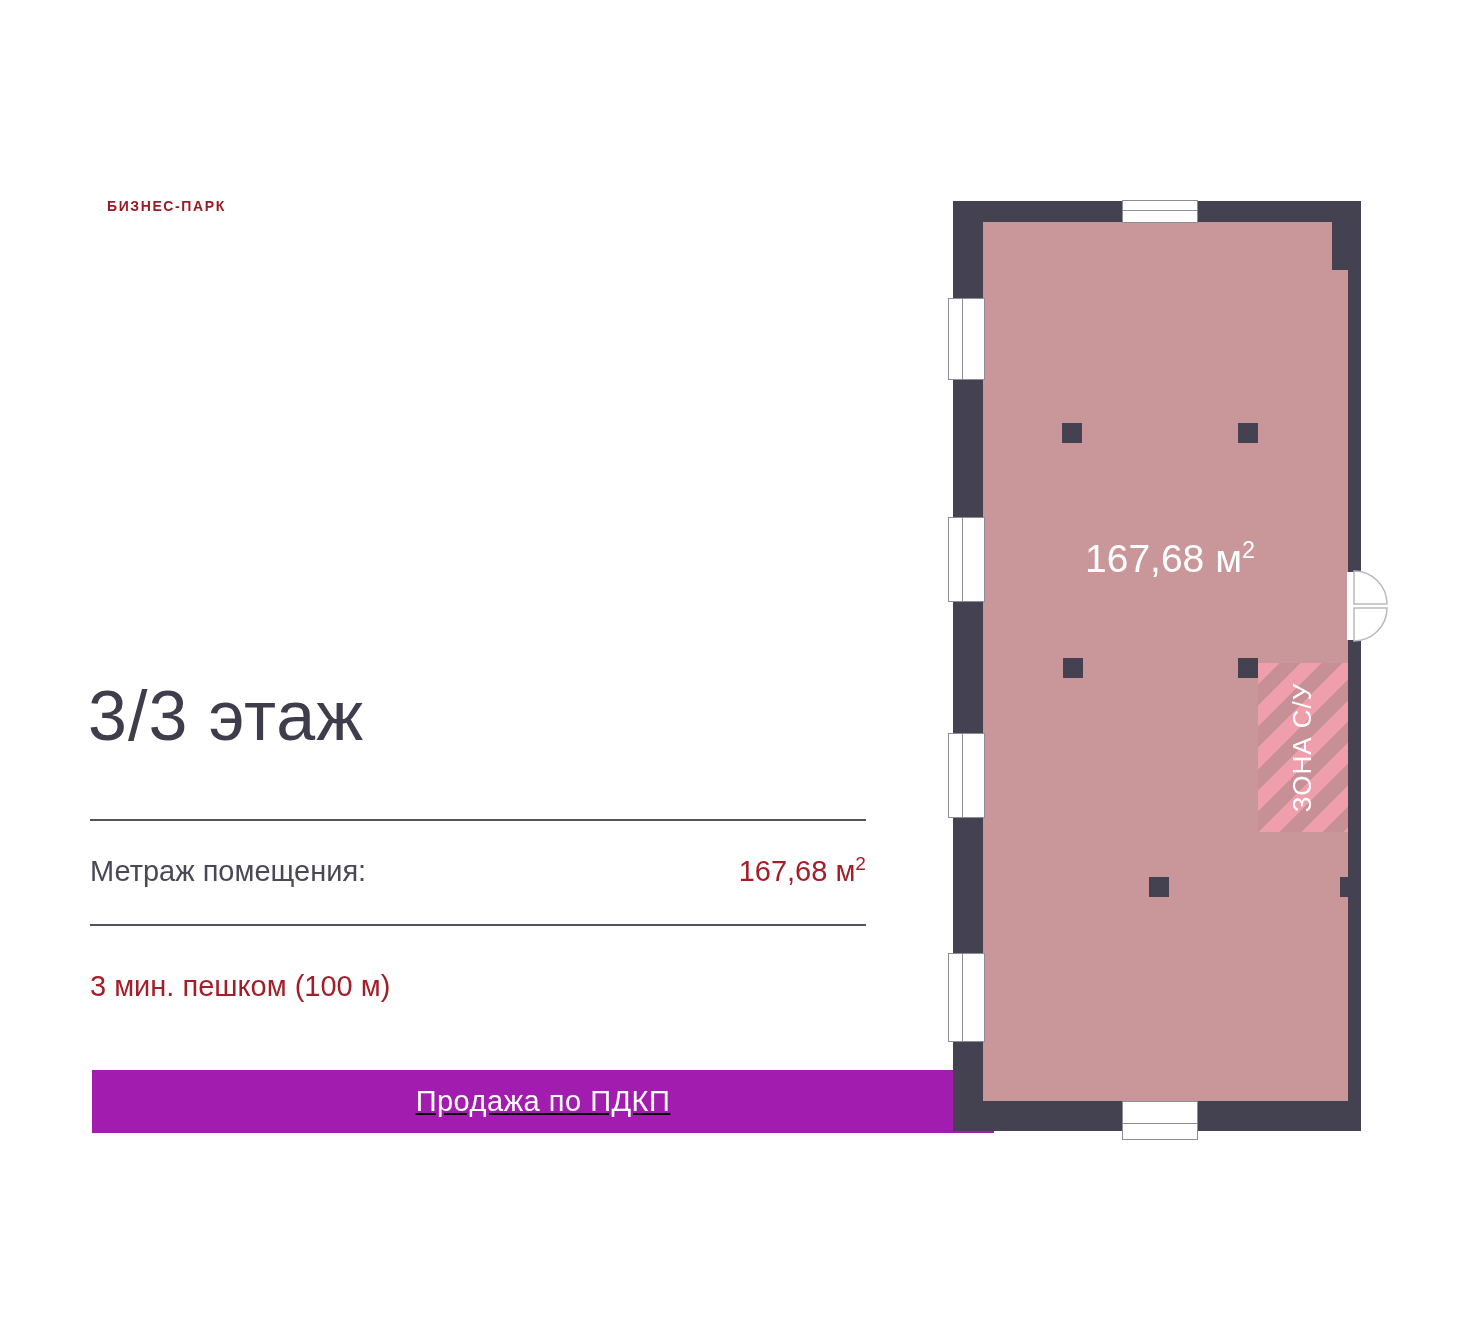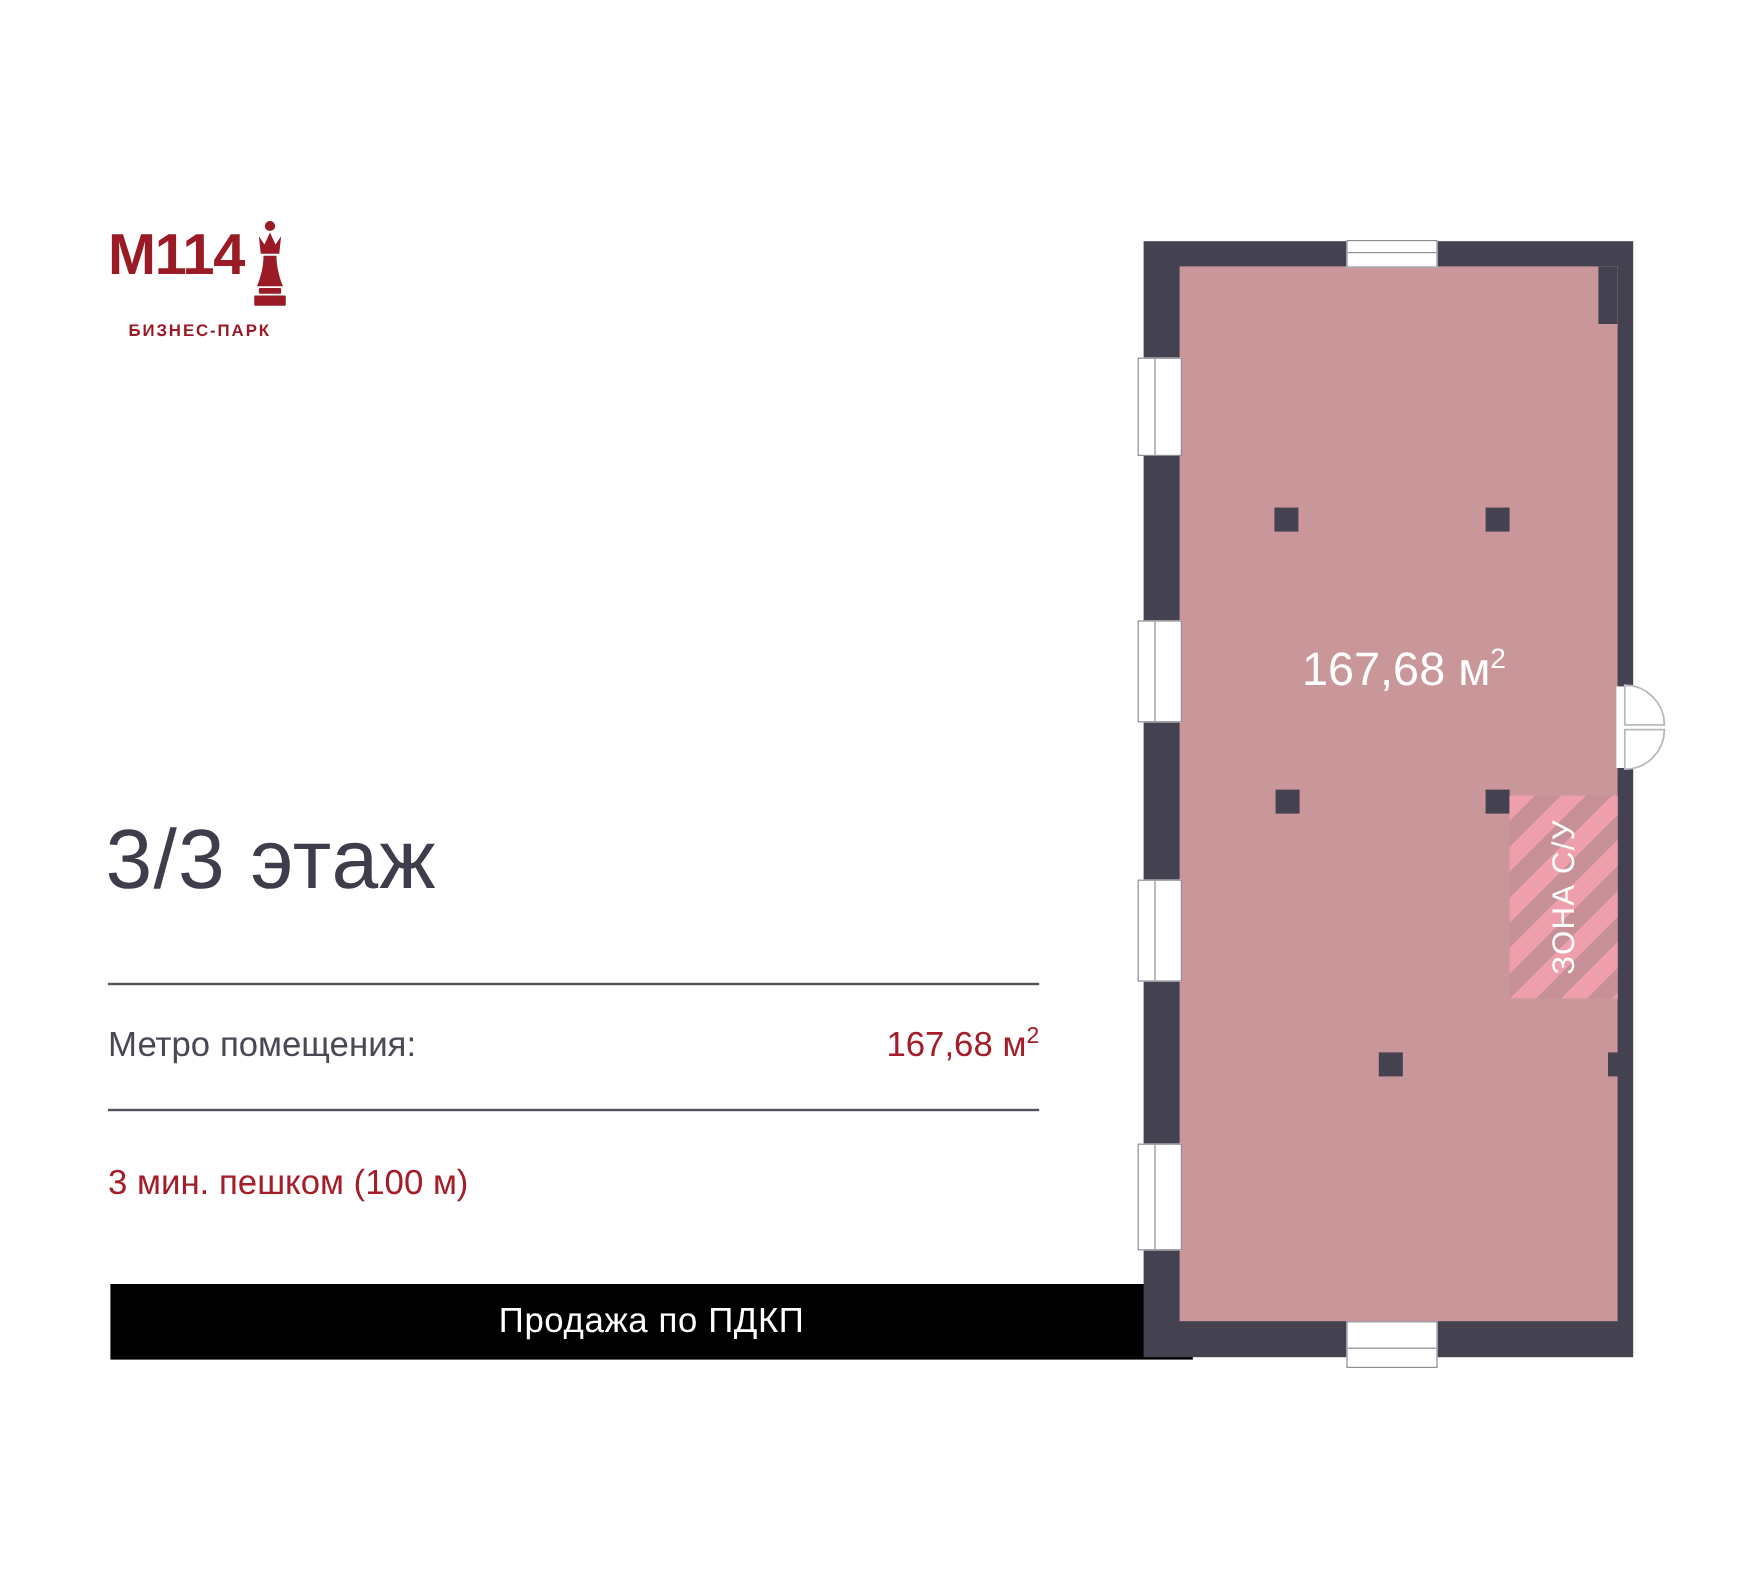--- a/index.html
+++ b/index.html
@@ -17,21 +17,21 @@
   .title{position:absolute;left:88px;top:676px;margin:0;font-size:70px;font-weight:500;
          color:#3F3D4C;letter-spacing:1px;}
   .sep{position:absolute;left:90px;width:776px;height:2px;background:#55525D;}
   .sep1{top:819px;} .sep2{top:924px;}
   .row{position:absolute;left:90px;width:776px;height:62px;display:flex;
        justify-content:space-between;align-items:center;}
   .row1{top:840px;} .row2{top:955px;}
   .lbl{font-size:29px;color:#4A4854;}
   .val{font-size:29px;color:#A41D28;white-space:nowrap;}
   .val sup{font-size:0.66em;vertical-align:super;line-height:0;}
-  .banner{position:absolute;left:92px;top:1070px;width:902px;height:63px;background:#000000;
+  .banner{position:absolute;left:92px;top:1070px;width:902px;height:63px;background:#a21caf;
           display:flex;align-items:center;justify-content:center;text-decoration:underline;}
   .banner span{color:#ffffff;font-size:29px;letter-spacing:0.5px;}
 
   
   .plan{position:absolute;left:948px;top:196px;width:460px;height:950px;}
   .plan *{box-sizing:border-box;}
   .wall-outer{position:absolute;left:5px;top:5px;width:408px;height:930px;background:#444150;}
   .room{position:absolute;left:35px;top:26px;width:365px;height:879px;background:#C9969A;}
   .notch{position:absolute;left:384px;top:26px;width:16px;height:48px;background:#444150;}
 
@@ -62,38 +62,28 @@
   .area-tag{position:absolute;left:72px;top:342px;width:300px;text-align:center;
             color:#ffffff;font-size:39px;line-height:42px;white-space:nowrap;}
   .area-tag sup{font-size:0.6em;vertical-align:super;line-height:0;}
 </style>
 </head>
 <body>
 
 <div class="page">
 
   <header class="logo">
-    <div class="logo-row">
-      <span class="brand">M114</span>
-      <svg class="queen" viewBox="0 0 44 96">
-        <circle cx="22" cy="7" r="5.5" fill="#9A1B26"></circle>
-        <path d="M10,18 L16,27 L22,14 L28,27 L34,18 L32,37 L12,37 Z" fill="#9A1B26"></path>
-        <path d="M15,39 C15,51 12,62 8,72 L36,72 C32,62 29,51 29,39 Z" fill="#9A1B26"></path>
-        <rect x="10" y="74" width="24" height="6" rx="1" fill="#9A1B26"></rect>
-        <rect x="5" y="82" width="34" height="11" rx="1" fill="#9A1B26"></rect>
-      </svg>
-    </div>
     <div class="logo-sub">БИЗНЕС-ПАРК</div>
   </header>
 
   <h1 class="title">3/3 этаж</h1>
 
   <div class="sep sep1"></div>
   <div class="row row1">
-    <span class="lbl">Метро помещения:</span>
+    <span class="lbl">Метраж помещения:</span>
     <span class="val"><span>167,68 м</span><sup>2</sup></span>
   </div>
   <div class="sep sep2"></div>
   <div class="row row2">
     <span class="val">3 мин. пешком (100 м)</span>
   </div>
 
   <div class="banner">
     <span>Продажа по ПДКП</span>
   </div>

